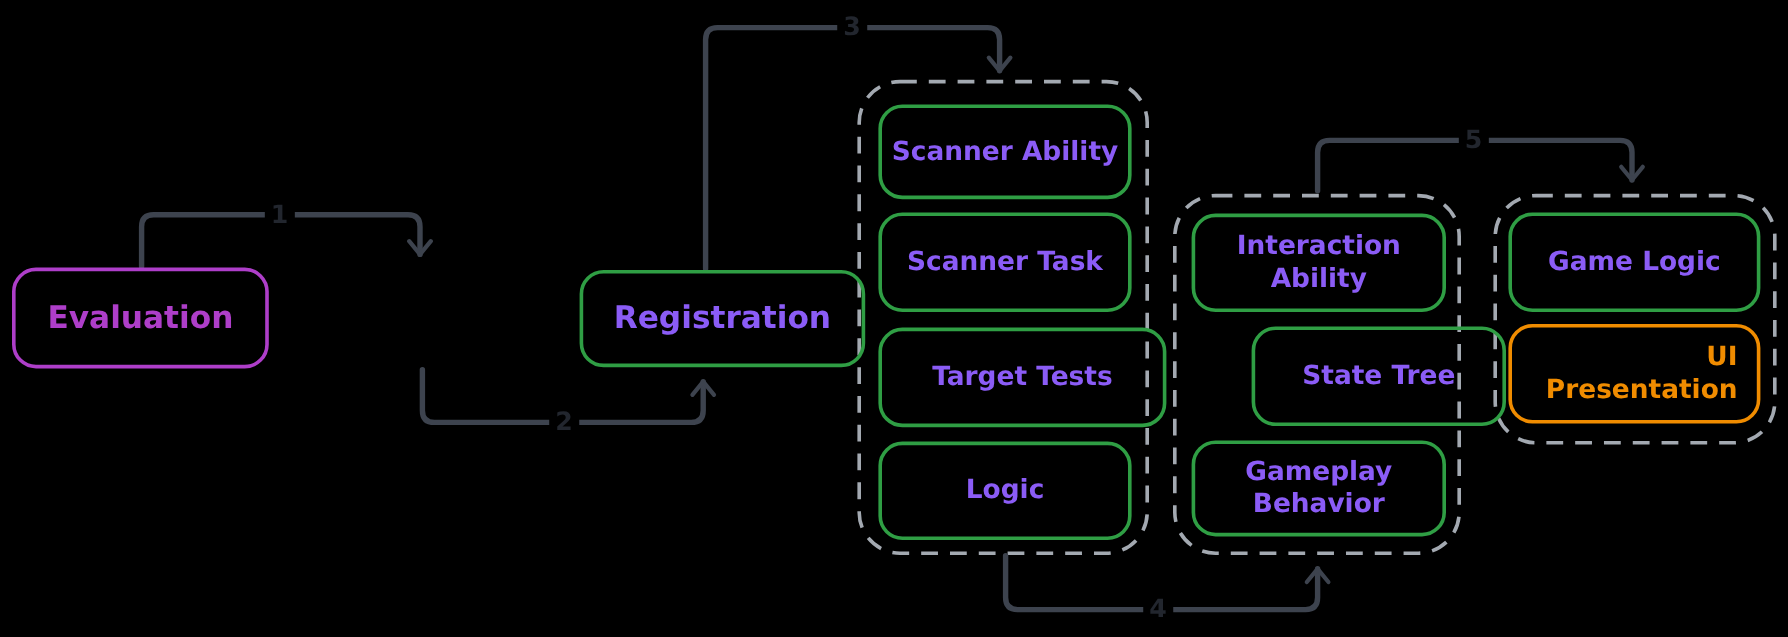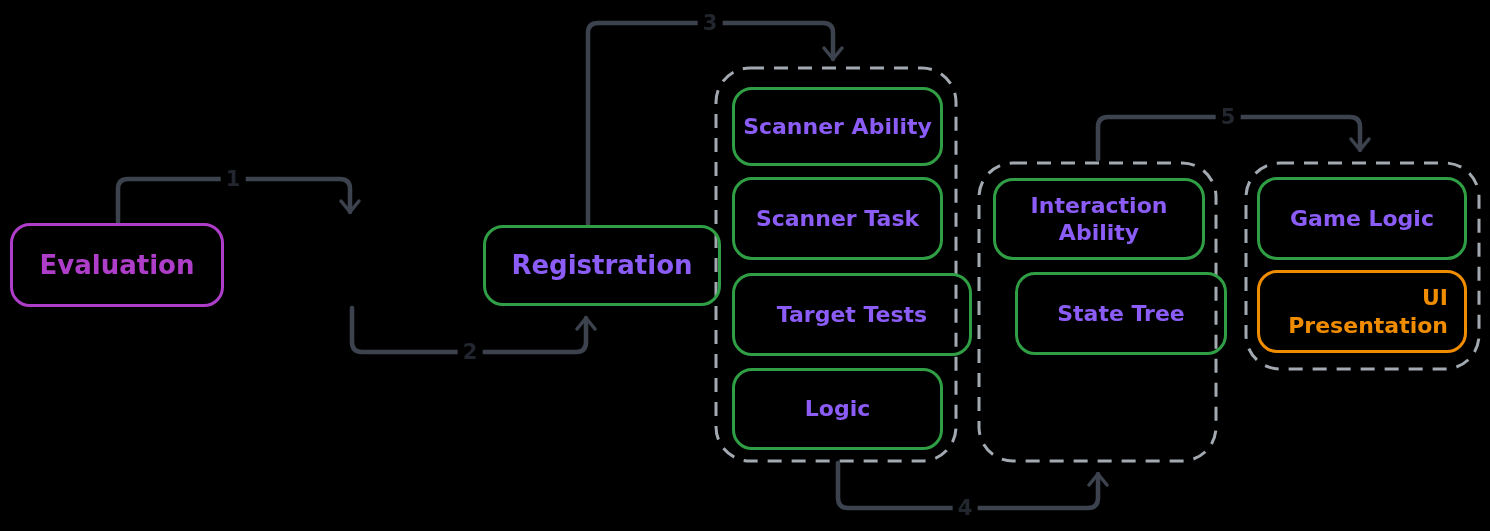--- a/index.html
+++ b/index.html
@@ -93,22 +93,25 @@
   <div class="node minor green" style="left:732px; top:273px; width:240px; height:83px;">
     <span>Target Tests</span>
   </div>
   <div class="node minor green" style="left:732px; top:368px; width:211px; height:82px;">
     <span>Logic</span>
   </div>
 
   <div class="node minor green" style="left:993px; top:178px; width:212px; height:82px; padding:0 32px;">
     <span>Interaction Ability</span>
   </div>
-  <div class="node minor green" style="left:1015px; top:272px; width:212px; height:83px;">
+  <div class="node minor green" style="left:1043px; top:272px; width:212px; height:83px;">
     <span>State Tree</span>
+  </div>
+  <div class="node minor green" style="left:993px; top:367px; width:212px; height:80px; padding:0 18px;">
+    <span>Gameplay Behavior</span>
   </div>
 
   <div class="node minor green" style="left:1257px; top:177px; width:210px; height:83px;">
     <span>Game Logic</span>
   </div>
   <div class="node minor orange" style="left:1257px; top:270px; width:210px; height:83px; padding:0 16px;text-align:right;">
     <span>UI Presentation</span>
   </div>
 
   <div class="arrow-label" style="left:233px; top:179px;">1</div>

